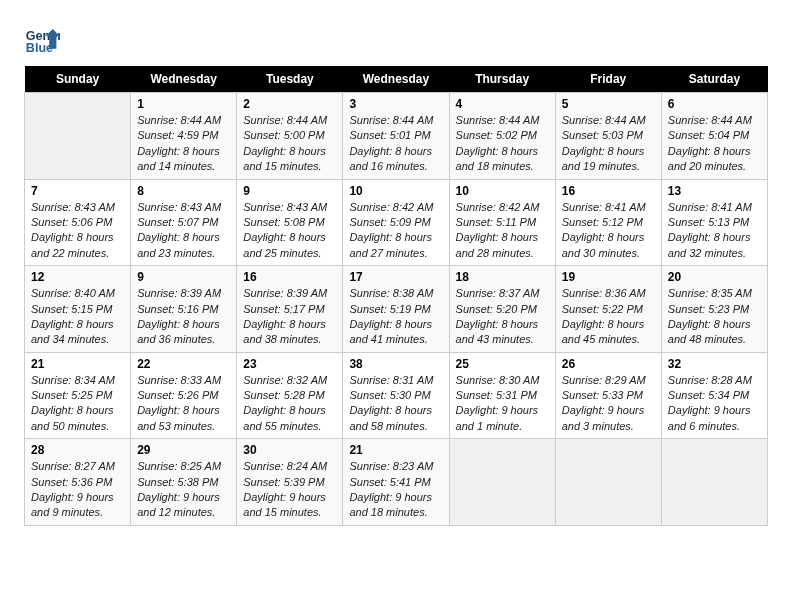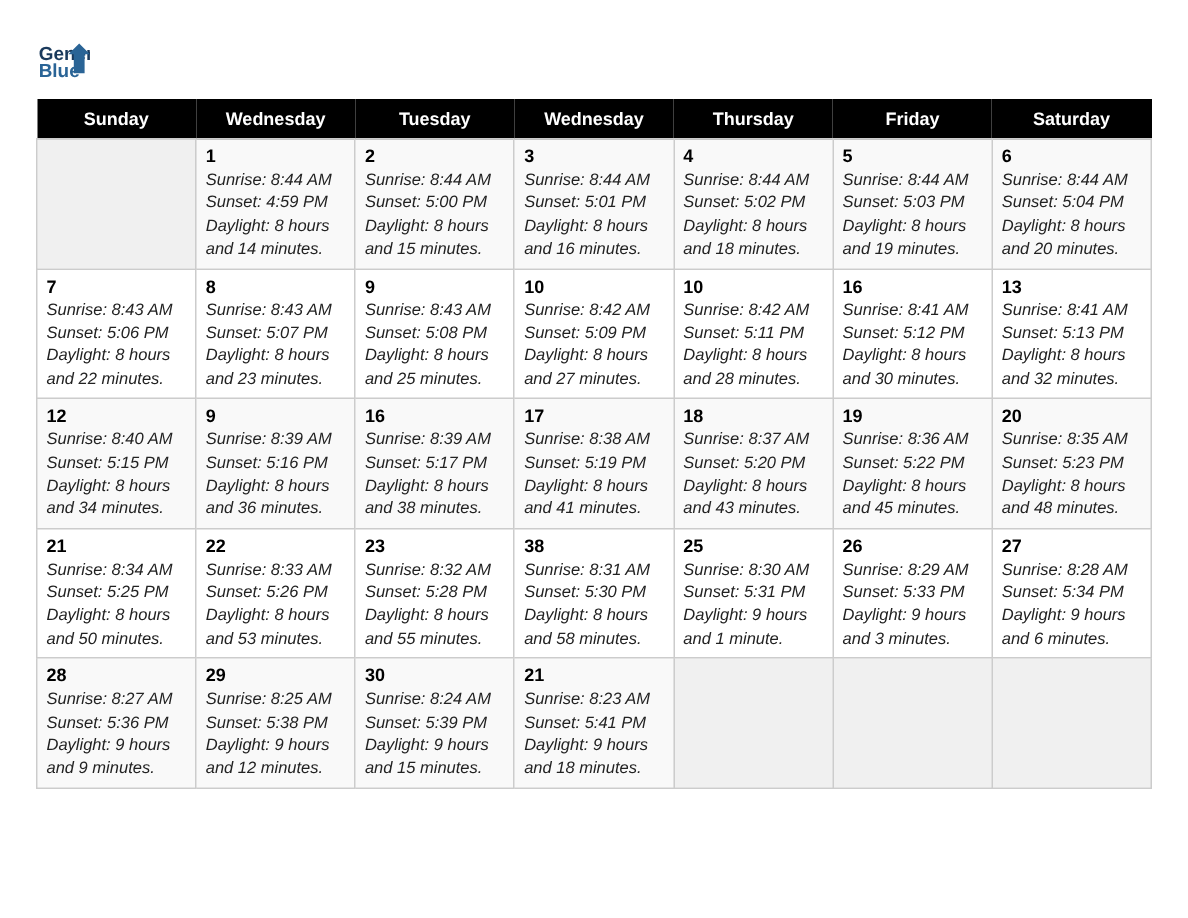--- a/index.html
+++ b/index.html
@@ -224,21 +224,21 @@
           </td>
           <td>
             <span class="day-num">25</span>
             <div class="day-info">Sunrise: 8:30 AM<br>Sunset: 5:31 PM<br>Daylight: 9 hours and 1 minute.</div>
           </td>
           <td>
             <span class="day-num">26</span>
             <div class="day-info">Sunrise: 8:29 AM<br>Sunset: 5:33 PM<br>Daylight: 9 hours and 3 minutes.</div>
           </td>
           <td>
-            <span class="day-num">27</span>
+            <span class="day-num">32</span>
             <div class="day-info">Sunrise: 8:28 AM<br>Sunset: 5:34 PM<br>Daylight: 9 hours and 6 minutes.</div>
           </td>
         </tr>
         <tr>
           <td>
             <span class="day-num">28</span>
             <div class="day-info">Sunrise: 8:27 AM<br>Sunset: 5:36 PM<br>Daylight: 9 hours and 9 minutes.</div>
           </td>
           <td>
             <span class="day-num">29</span>

